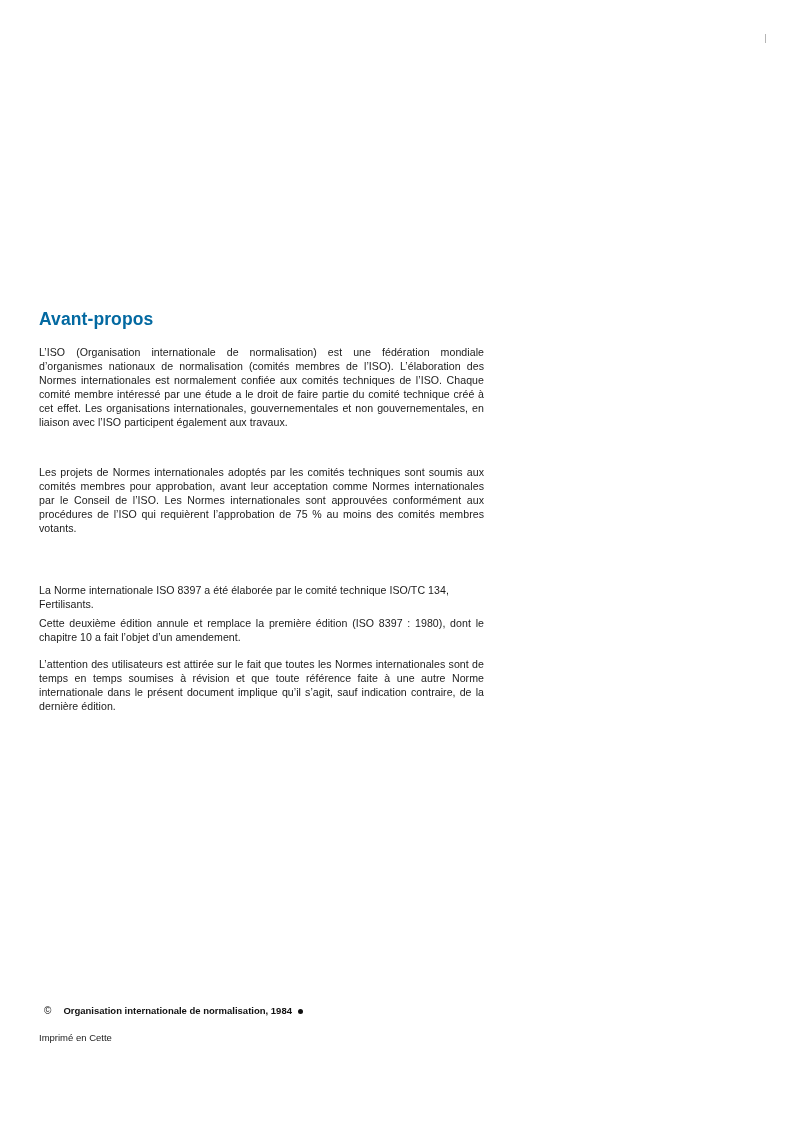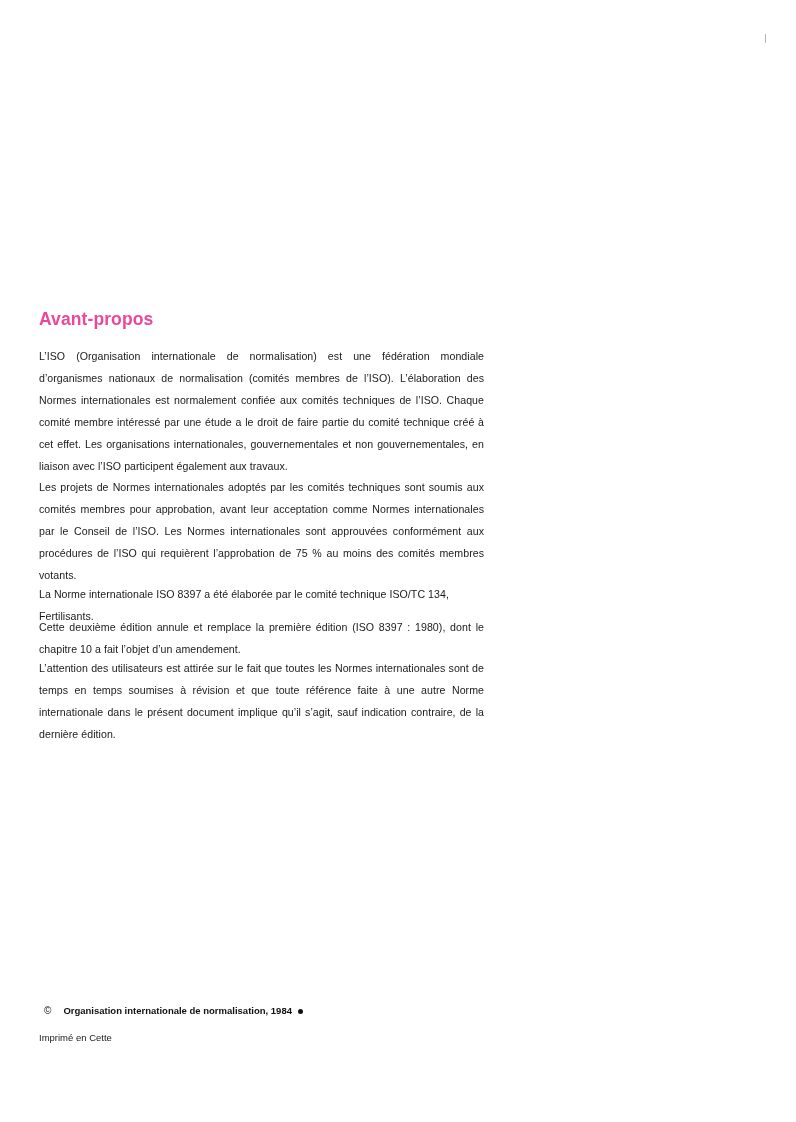--- a/index.html
+++ b/index.html
@@ -3,29 +3,29 @@
 <meta charset="utf-8">
 <style>
   html, body { margin: 0; padding: 0; }
   body {
     width: 796px; height: 1122px; background: #ffffff; position: relative; overflow: hidden;
     font-family: "Liberation Sans", "DejaVu Sans", sans-serif; color: #1a1a1a;
   }
   .page-mark { position: absolute; left: 765px; top: 34px; width: 1px; height: 9px; background: #b5b5b5; }
   .title {
     position: absolute; left: 39px; top: 309px; margin: 0;
-    font-size: 17.5px; font-weight: bold; letter-spacing: 0.1px; color: #ec4899;
+    font-size: 17.5px; font-weight: bold; letter-spacing: 0.1px; color: #0369a1;
   }
   .content { position: absolute; left: 39px; top: 345px; width: 445px; }
   .para {
-    margin: 0; font-size: 10.6px; line-height: 22px; text-align: justify;
+    margin: 0; font-size: 10.6px; line-height: 14px; text-align: justify;
     letter-spacing: 0.05px;
   }
   .p1 { position: absolute; top: 0; }
-  .p2 { position: absolute; top: 131px; }
+  .p2 { position: absolute; top: 120px; }
   .p3 { position: absolute; top: 238px; }
   .p4 { position: absolute; top: 271px; }
   .p5 { position: absolute; top: 312px; }
   .para, .p1, .p2, .p3, .p4, .p5 { width: 445px; }
   .it { }
   .footer-copy {
     position: absolute; left: 44px; top: 1005px; font-size: 9.5px; font-weight: bold; color: #111;
     display: flex; align-items: center; gap: 12px;
   }
   .copy-sym { font-weight: normal; font-size: 10px; }

